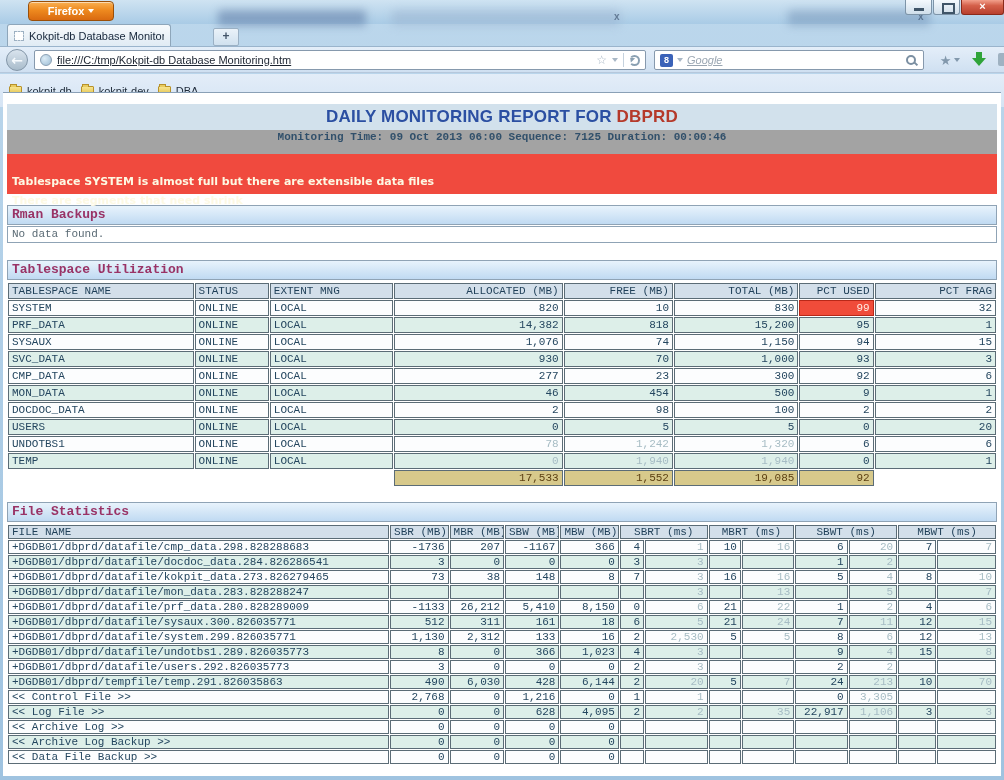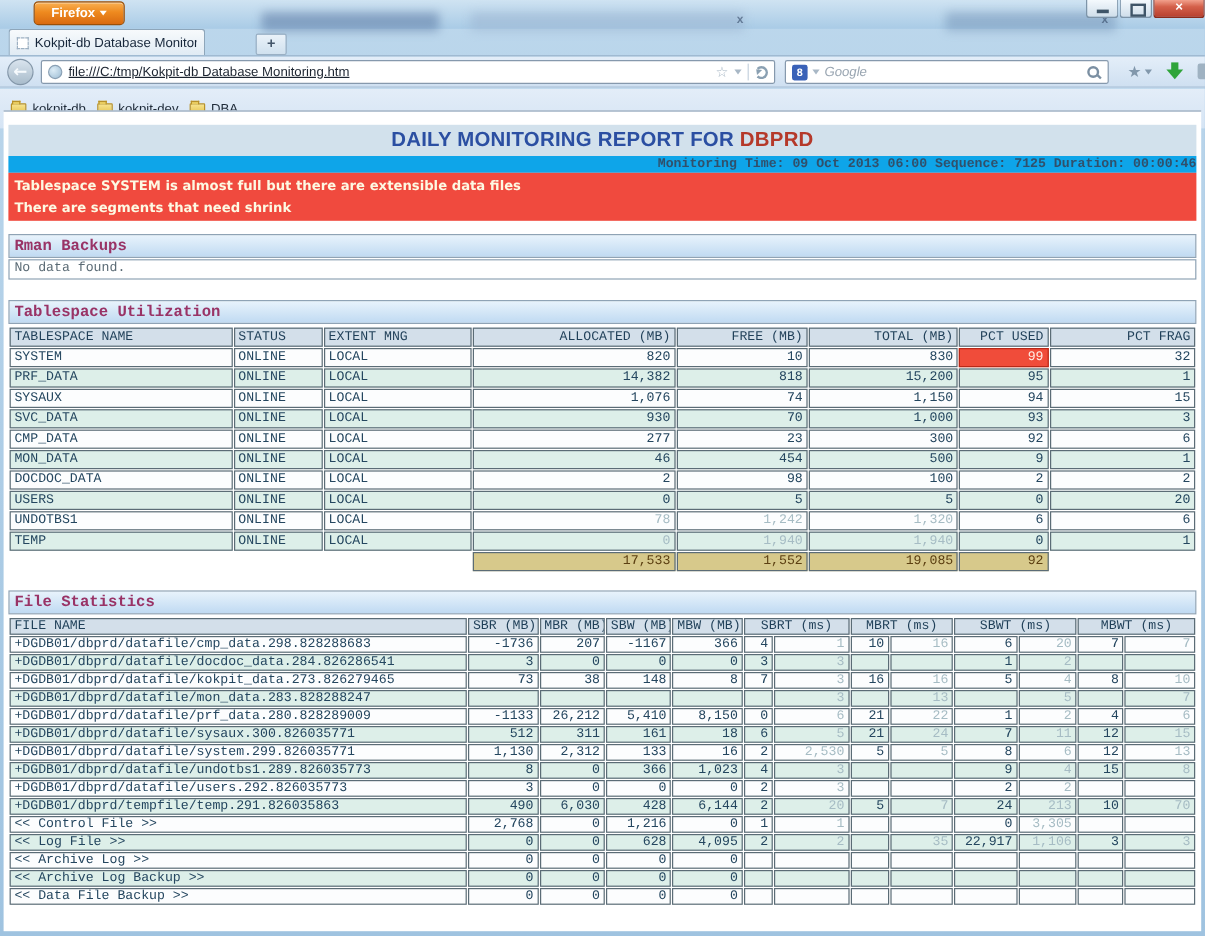--- a/index.html
+++ b/index.html
@@ -1,21 +1,21 @@
 <!DOCTYPE html>
 <html><head>
 <meta charset="utf-8">
 <style>
   * { margin:0; padding:0; box-sizing:border-box; }
   html,body { width:1004px; height:780px; overflow:hidden; background:#a6c6e2; font-family:"Liberation Sans", sans-serif; }
   .window { position:absolute; inset:0; background:linear-gradient(#bcd7ec,#9fc3e0); }
 
   
   .titlebar { position:absolute; top:0; left:0; right:0; height:24px; background:linear-gradient(#cfe3f2,#a9cbe6); }
-  .firefox-btn { position:absolute; left:28px; top:1px; width:76px; height:20px; border-radius:4px;
+  .firefox-btn { position:absolute; left:28px; top:1px; width:86px; height:20px; border-radius:4px;
       background:linear-gradient(#f9b053,#ee8a1f 45%,#d96a10); border:1px solid #9a4f08; color:#fff;
       font:bold 11px/18px "Liberation Sans",sans-serif; text-align:center; box-shadow:inset 0 1px 0 rgba(255,255,255,.55);
       display:flex; align-items:center; justify-content:center; gap:4px; cursor:default; }
   .caret-down { width:0; height:0; border-left:3px solid transparent; border-right:3px solid transparent; border-top:4px solid #fff; }
   .ghost-tab { position:absolute; border-radius:3px; filter:blur(4px); }
   .ghost1 { left:218px; top:10px; width:148px; height:16px; background:rgba(55,85,135,.38); }
   .ghost2 { left:392px; top:10px; width:228px; height:16px; background:rgba(150,175,205,.45); }
   .ghost3 { left:788px; top:10px; width:142px; height:16px; background:rgba(90,120,160,.35); }
   .ghost-x { position:absolute; font:bold 10px "Liberation Sans",sans-serif; color:rgba(40,60,90,.55); filter:blur(.6px); }
   .win-controls { position:absolute; top:0; right:0; display:flex; }
@@ -47,21 +47,21 @@
       background:radial-gradient(circle at 35% 35%, #dcecf6, #9cbcd4); flex:none; }
   .url-text { flex:1; font:11px "Liberation Sans",sans-serif; color:#1c2430; white-space:nowrap; overflow:hidden;text-decoration:underline; }
   .addr-icon { color:#a9b8c6; font:12px "DejaVu Sans",sans-serif; }
   .divider { width:1px; height:14px; background:#c5d2de; }
   .reload-icon { width:11px; height:11px; border:2px solid #8aa0b2; border-radius:50%; border-left-color:transparent; position:relative; flex:none; }
   .reload-icon::after { content:""; position:absolute; left:-4px; top:-2px; border:3px solid transparent; border-right:4px solid #8aa0b2; transform:rotate(45deg); }
   .searchbar { position:absolute; left:654px; top:3px; width:270px; height:20px; background:#fff; border:1px solid #8699ad;
       border-radius:2px; display:flex; align-items:center; padding:0 5px; gap:4px; }
   .search-badge { width:13px; height:13px; background:#3a62b8; border-radius:2px; color:#fff;
       font:bold 9px/13px "Liberation Sans",sans-serif; text-align:center; flex:none; }
-  .search-placeholder { flex:1; font:italic 11px "Liberation Sans",sans-serif; color:#9aa6b2; }
+  .search-placeholder { flex:1; font:italic 11px "Liberation Sans",sans-serif; color:#9aa6b2;text-decoration:underline; }
   .mag-icon { width:13px; height:13px; position:relative; flex:none; }
   .mag-icon::before { content:""; position:absolute; left:1px; top:1px; width:6px; height:6px; border:2px solid #7b8fa2; border-radius:50%; }
   .mag-icon::after { content:""; position:absolute; left:9px; top:9px; width:4px; height:2px; background:#7b8fa2; transform:rotate(45deg); }
   .bookmarks-btn { position:absolute; left:934px; top:3px; width:32px; height:20px; display:flex; align-items:center;
       justify-content:center; gap:3px; color:#8298ac; font:13px "DejaVu Sans",sans-serif; }
   .bookmarks-btn .caret-down { border-top-color:#8298ac; }
   .download-btn { position:absolute; left:972px; top:3px; width:14px; height:20px; }
   .download-btn .stem { position:absolute; left:4px; top:2px; width:6px; height:7px; background:#2fa43a; }
   .download-btn .head { position:absolute; left:0; top:8px; width:0; height:0; border:7px solid transparent; border-top:8px solid #2fa43a; }
   .edge-icon { position:absolute; left:998px; top:6px; width:10px; height:13px; background:#9fb2c2; border-radius:2px 0 0 2px; }
@@ -73,23 +73,23 @@
   .folder-icon { width:13px; height:10px; background:linear-gradient(#f7e48d,#e2c04c); border:1px solid #b8922a; border-radius:1px; position:relative; }
   .folder-icon::before { content:""; position:absolute; left:0; top:-3px; width:5px; height:2px; background:#e8cc60; border:1px solid #b8922a; border-bottom:none; }
 
   
   .viewport { position:absolute; top:92px; left:3px; right:3px; bottom:4px; background:#fff; border-top:1px solid #8aa0b6;
       overflow:hidden; font-family:"Liberation Mono","DejaVu Sans Mono",monospace; }
   .content { padding:0 4px; }
   .report-title { margin-top:11px; height:26px; background:#d2e1ec; text-align:center;
       font:bold 17px/26px "Liberation Sans",sans-serif; color:#2b4fa2; letter-spacing:.2px; }
   .report-title .db { color:#b5392a; }
-  .monitor-line { height:14px; background:#0ea5e9; text-align:right;
+  .monitor-line { height:24px; background:#a3a3a3; text-align:center;
       font:bold 11px/14px "Liberation Mono",monospace; color:#31506b; }
-  .alert-box { height:40px; background:#f04a3e; padding:1px 5px; }
+  .alert-box { height:40px; background:#f04a3e; padding:18px 5px; }
   .alert-line { font:bold 11px/19px "DejaVu Sans",sans-serif; color:#fdf9e3; }
   .section-header { border:1px solid #8fa3b5; background:linear-gradient(#e8f3fc,#c0daf2);
       font:bold 13px/16px "Liberation Mono",monospace; color:#993366; padding:1px 4px; }
   .no-data { border:1px solid #8fa3b5; margin-top:1px; background:#fff;
       font:11px/15px "Liberation Mono",monospace; color:#5a6a74; padding:0 4px; }
   .rman-section { margin-top:11px; }
   .ts-section { margin-top:17px; }
   .fs-section { margin-top:15px; }
 
   table { width:100%; table-layout:fixed; border-collapse:separate; border-spacing:1px;

